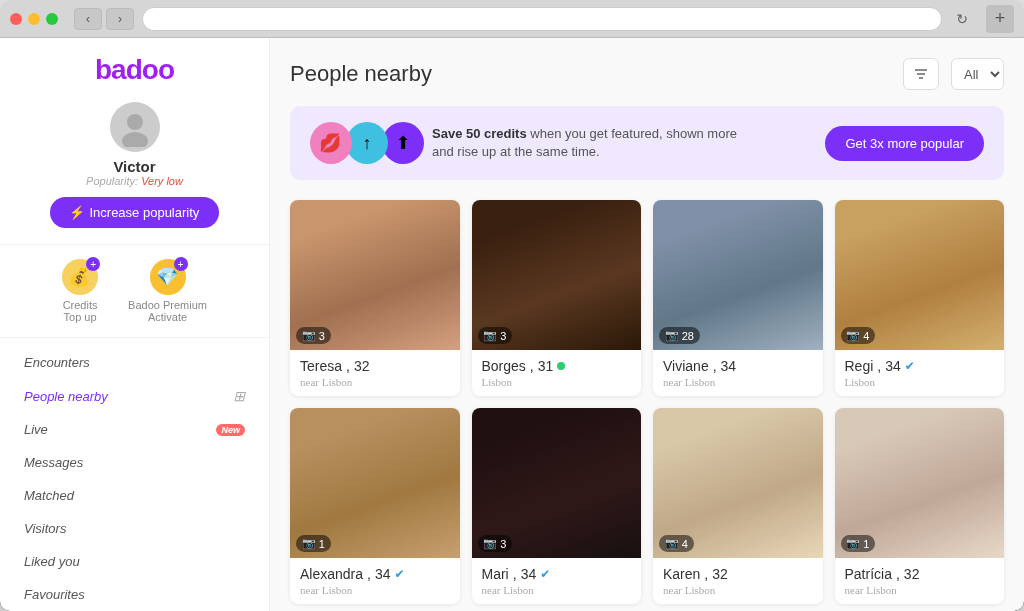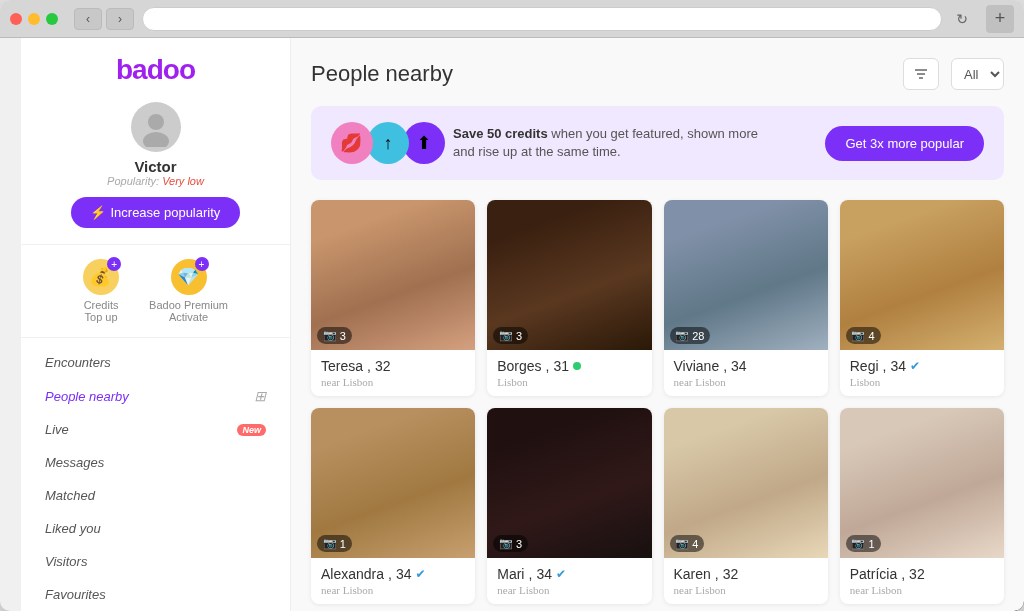--- a/index.html
+++ b/index.html
@@ -50,21 +50,20 @@
     }
 
     .refresh-btn { width: 24px; height: 24px; display: flex; align-items: center; justify-content: center; color: #666; font-size: 14px; }
     .new-tab-btn { width: 28px; height: 28px; background: #c0c0c0; border-radius: 4px; display: flex; align-items: center; justify-content: center; font-size: 18px; color: #555; margin-left: 4px; }
 
     .browser-content {
       display: flex;
       flex: 1;
       background: #000000;
       overflow: hidden;
-      margin-left: 21px;
     }
 
     
     .sidebar {
       width: 270px;
       background: white;
       border-right: 1px solid #eee;
       display: flex;
       flex-direction: column;
       padding: 16px 0;
@@ -480,24 +479,24 @@
           <span>Live</span>
           <span class="new-badge">New</span>
         </div>
         <div class="nav-item">
           <span>Messages</span>
         </div>
         <div class="nav-item">
           <span>Matched</span>
         </div>
         <div class="nav-item">
+          <span>Visitors</span>
+        </div>
+        <div class="nav-item">
           <span>Liked you</span>
-        </div>
-        <div class="nav-item">
-          <span>Visitors</span>
         </div>
         <div class="nav-item">
           <span>Favourites</span>
         </div>
       </div>
 
     </div>
 
     <div class="main-content">
       <div class="page-header">

